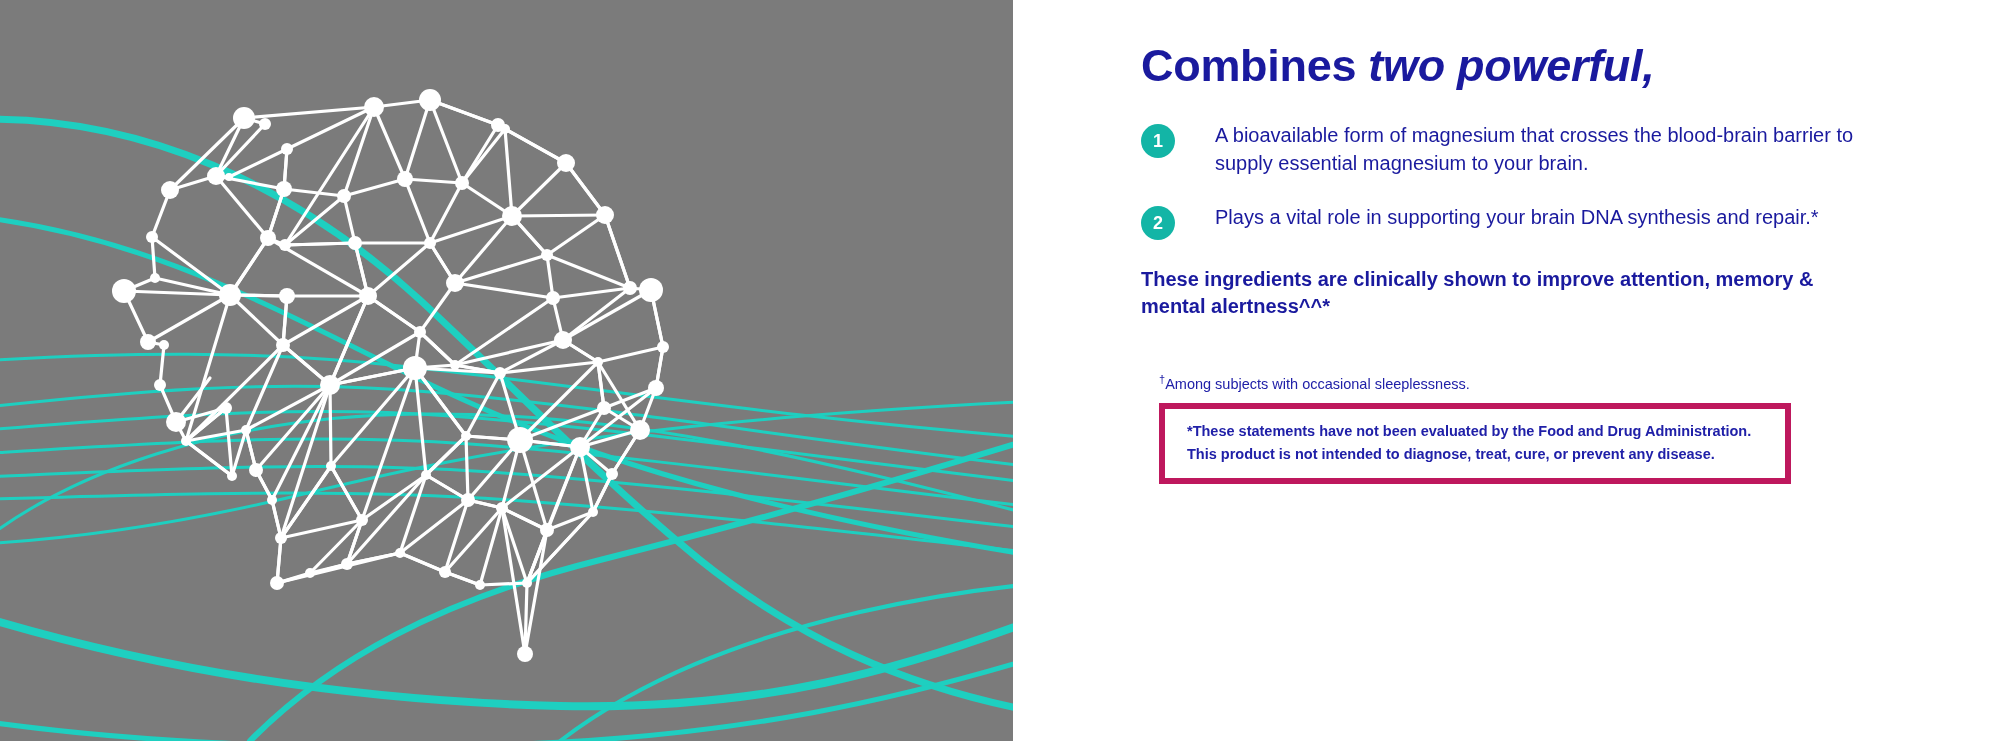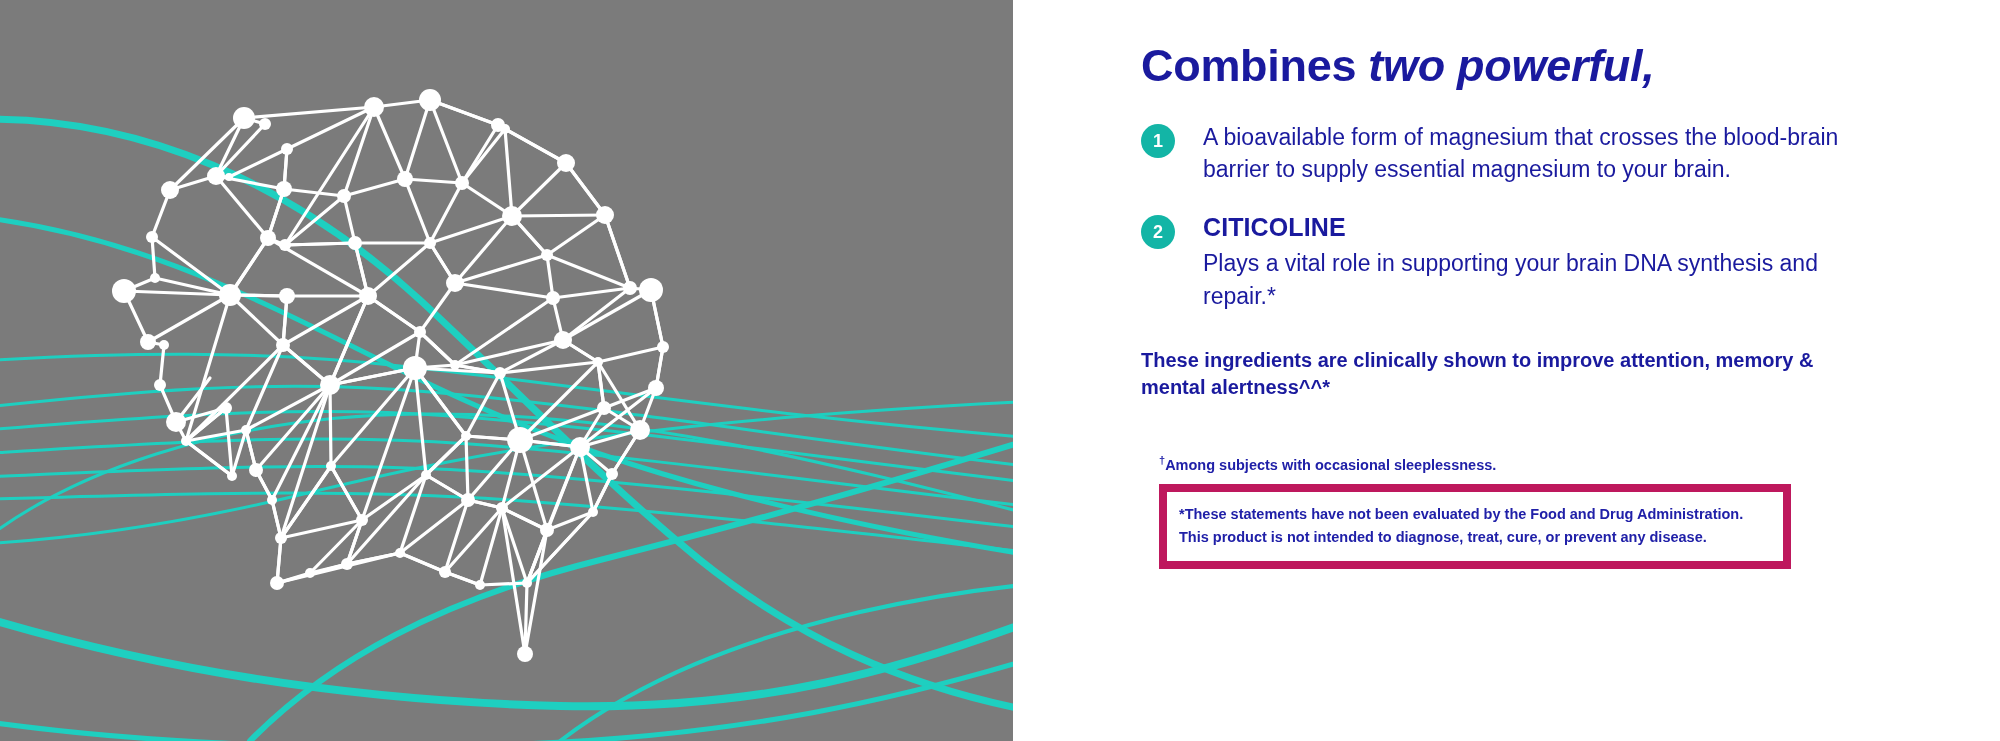--- a/index.html
+++ b/index.html
@@ -64,49 +64,49 @@
   .ing-name{
     color:#1a1a9e;
     font-size:25px;
     font-weight:bold;
     letter-spacing:0.1px;
     margin:0 0 4px 0;
     line-height:1.25;
   }
   .ing-desc{
     color:#1a1a9e;
-    font-size:23px;
+    font-size:20px;
     font-weight:normal;
     line-height:1.42;
-    margin:0;
+    margin:12px;
     max-width:740px;
   }
 
   .claim{
     color:#1a1a9e;
     font-size:20px;
     font-weight:bold;
     line-height:1.35;
     margin:34px 0 0 0;
     max-width:720px;
   }
 
   .footnote-dagger{
     color:#2020a8;
     font-size:14.5px;
-    font-weight:bold;
+    font-weight:normal;
     margin:52px 0 0 18px;
     line-height:1.3;
   }
   .footnote-dagger .sup{font-size:11px;vertical-align:super;}
 
   .disclaimer-box{
     margin:10px 4px 0 18px;
-    border:8px solid #be185d;
-    padding:11px 18px 12px 12px;
+    border:6px solid #be185d;
+    padding:11px 18px 12px 22px;
     max-width:632px;
     box-sizing:border-box;
   }
   .disclaimer-line{
     color:#2020a8;
     font-size:14.5px;
     font-weight:bold;
     line-height:1.58;
     margin:0;
     white-space:nowrap;
@@ -462,21 +462,20 @@
       <br>
     </h1>
 
     <ul class="ingredient-list">
       <li class="ingredient">
         <span class="badge">1</span>
         <p class="ing-desc">A bioavailable form of magnesium that crosses the blood-brain barrier to supply essential magnesium to your brain.</p>
       </li>
       <li class="ingredient">
         <span class="badge">2</span>
-        <div class="ing-name">CITICOLINE</div>
         <p class="ing-desc">Plays a vital role in supporting your brain DNA synthesis and repair.*</p>
       </li>
     </ul>
 
     <p class="claim">These ingredients are clinically shown to improve attention, memory &amp; mental alertness^^*</p>
 
     <p class="footnote-dagger"><span class="sup">†</span><span>Among subjects with occasional sleeplessness.</span></p>
 
     <div class="disclaimer-box">
       <p class="disclaimer-line">*These statements have not been evaluated by the Food and Drug Administration.</p>

